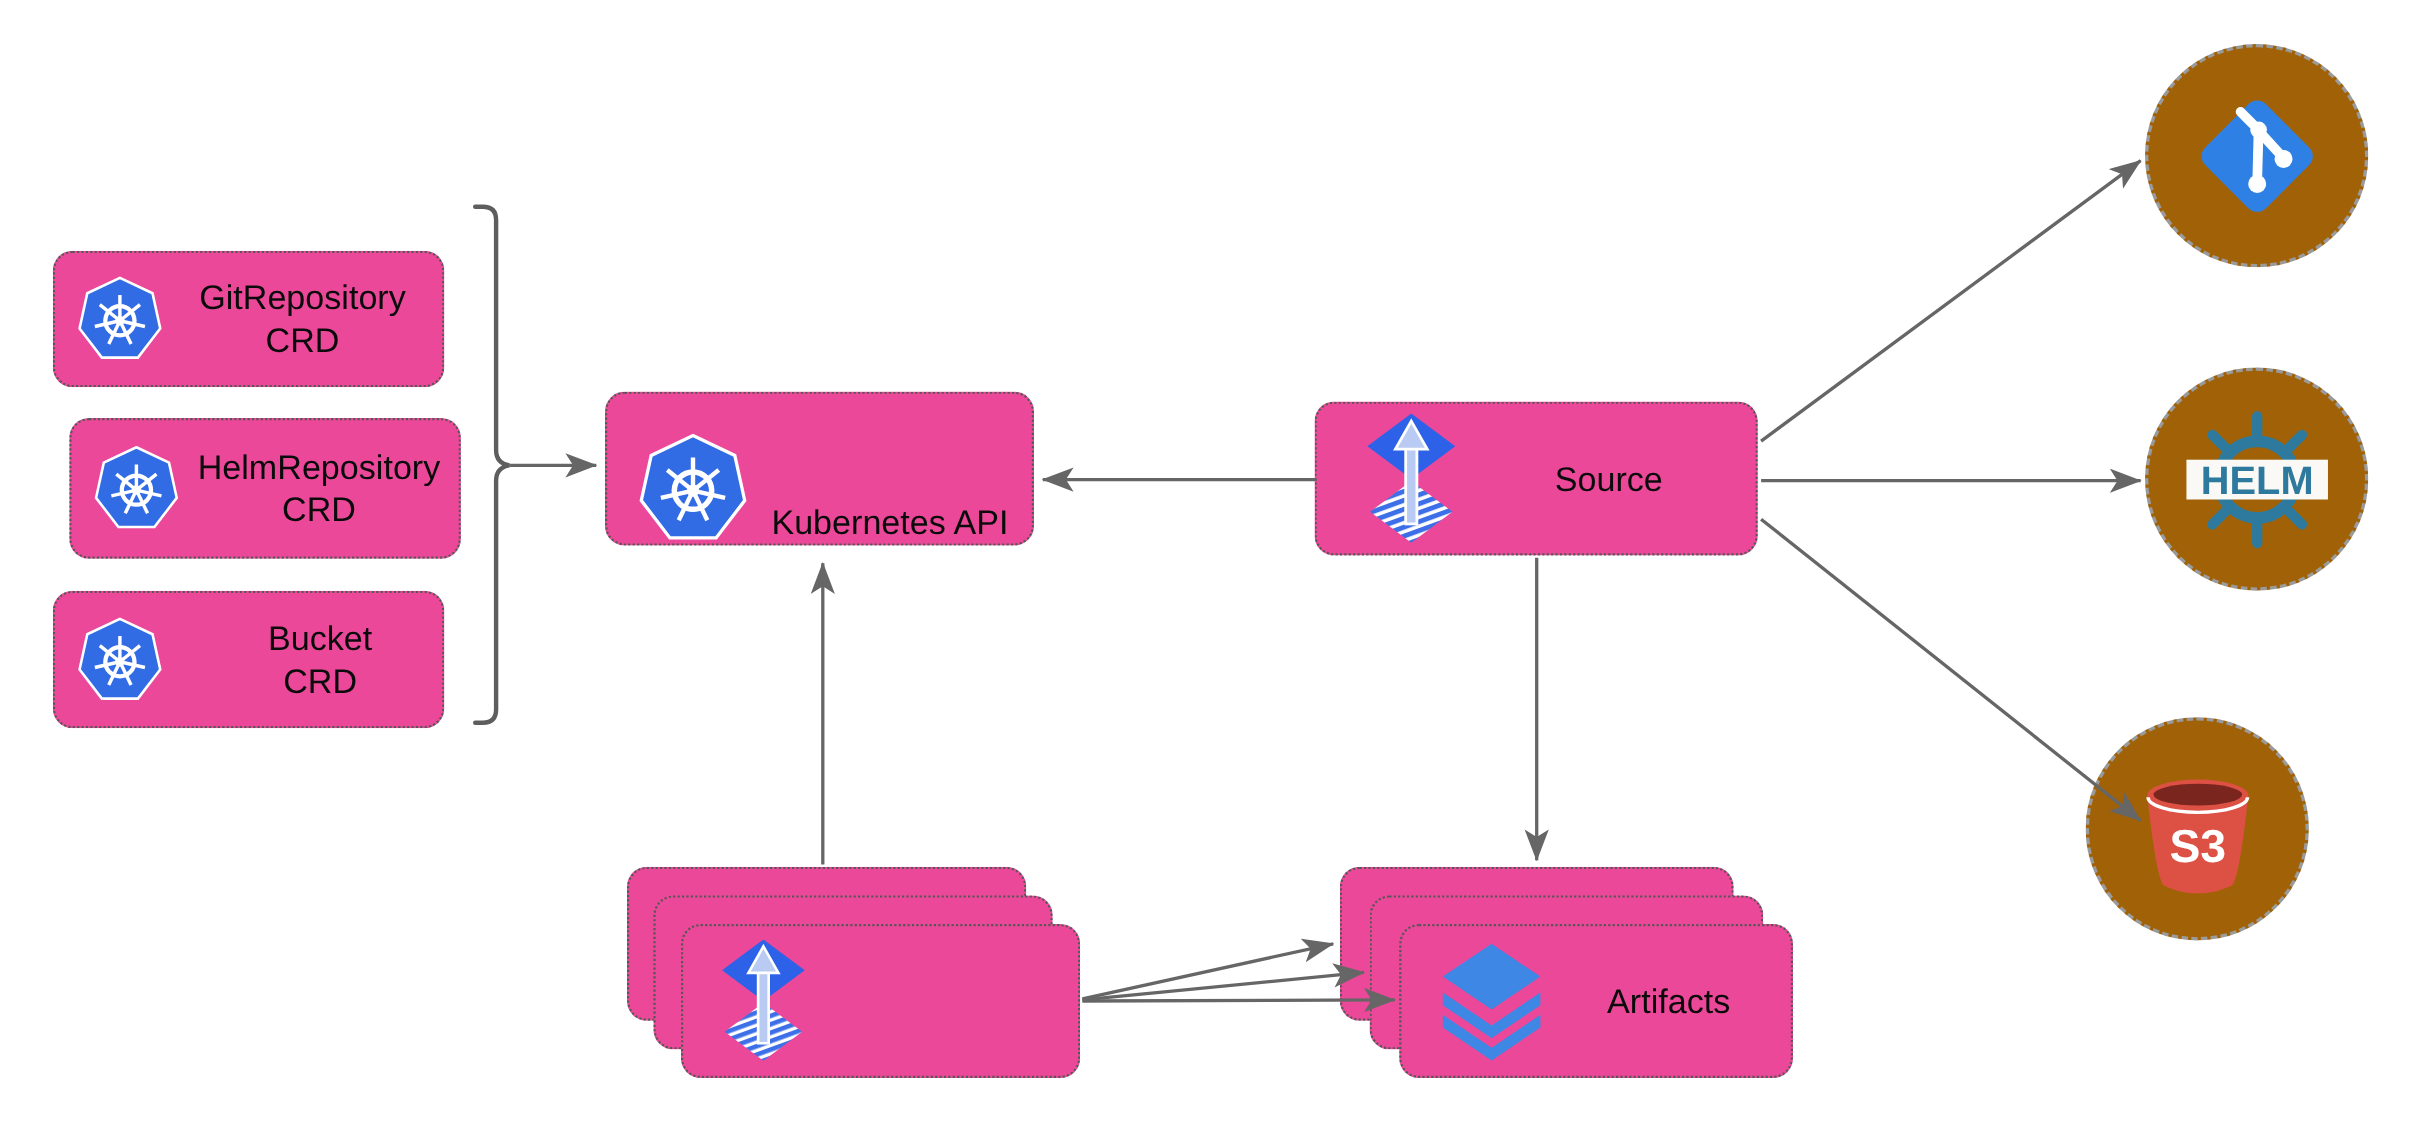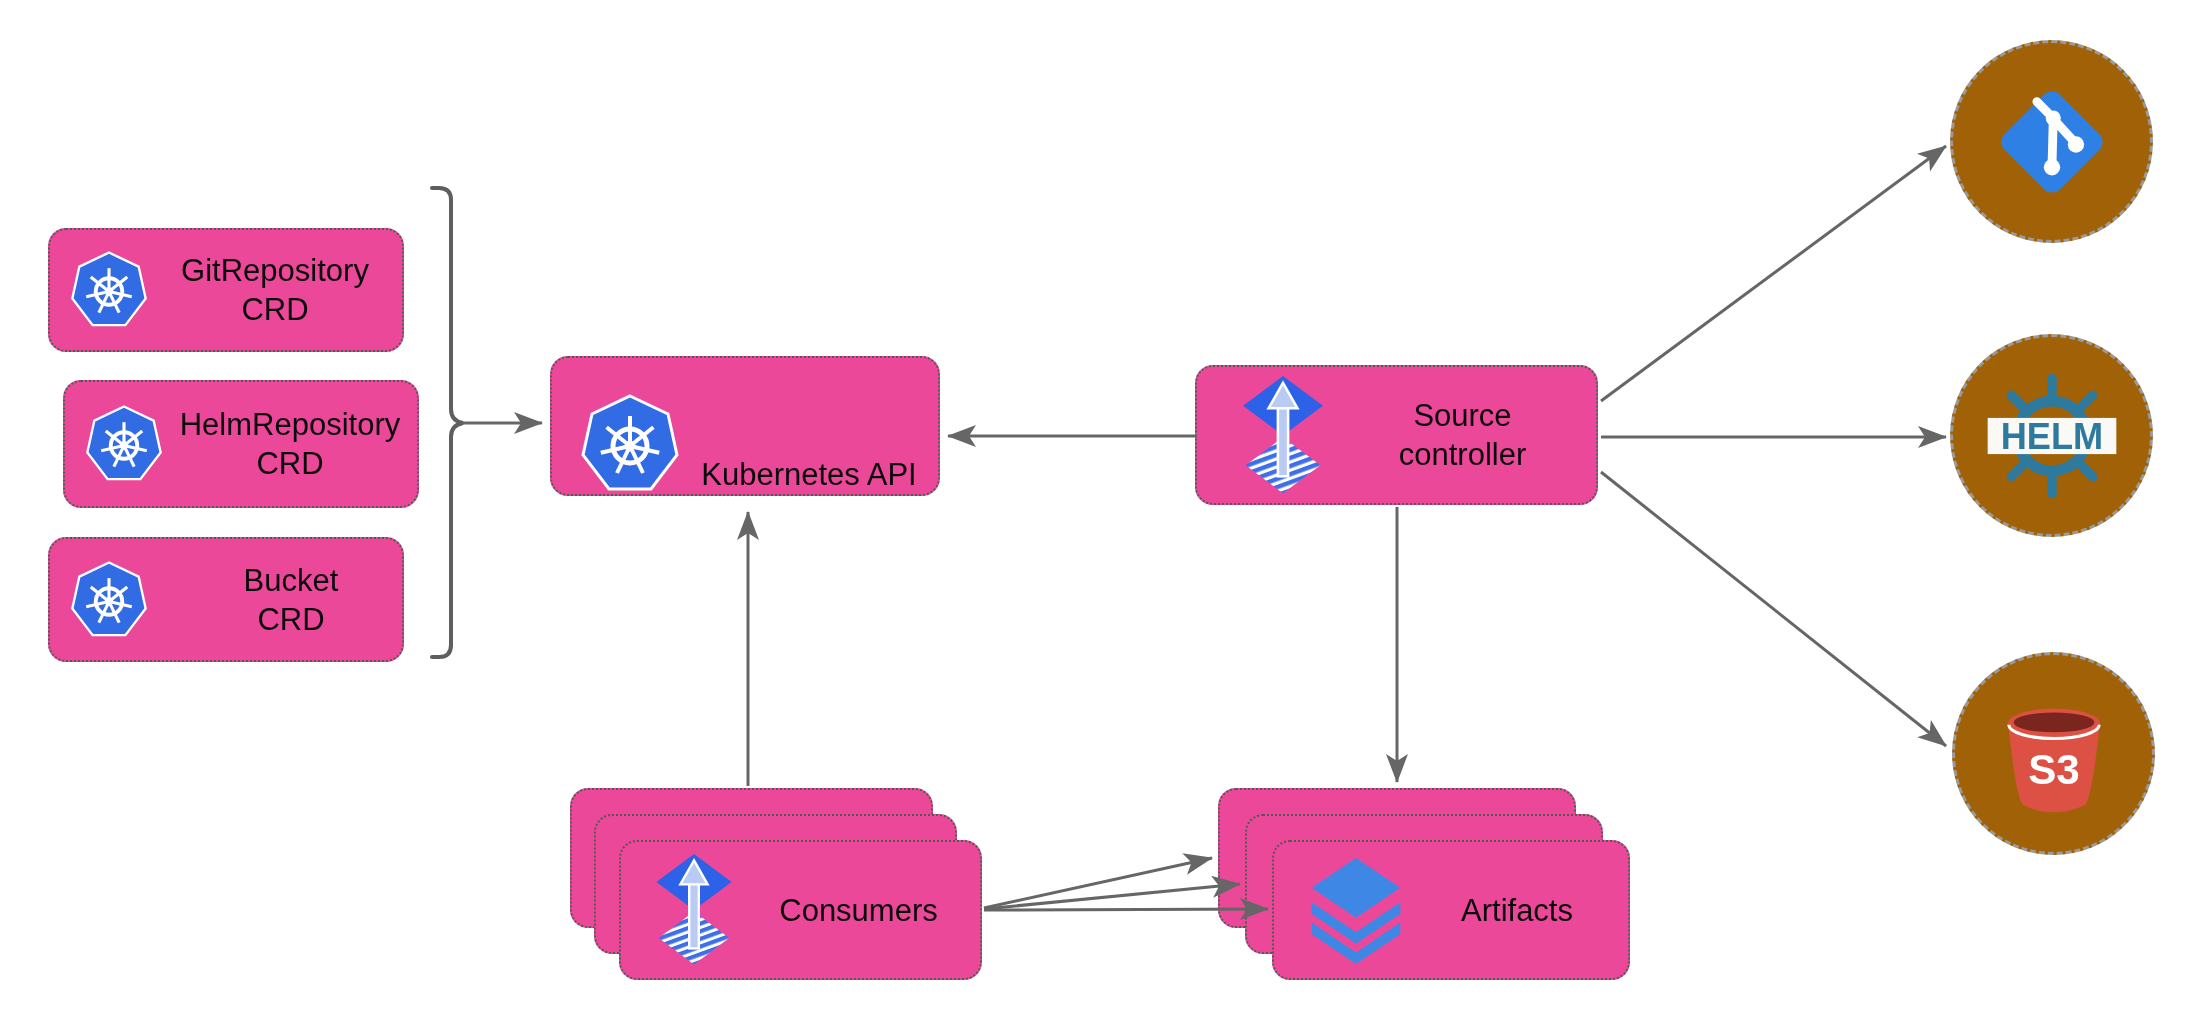--- a/index.html
+++ b/index.html
@@ -182,32 +182,30 @@
       </svg>
     <div class="lbl">Kubernetes API</div>
   </div>
 
   <div class="box" style="left:1195px; top:365px; width:403px; height:140px; padding-left:40px;">
     <svg class="icon" width="92" height="119">
         <use href="#sym-flux"></use>
       </svg>
     <div class="lbl">
       <span class="l1">Source</span>
-      <span class="l2">controller</span>
     </div>
   </div>
 
   <div class="stack" style="left:570px; top:788px; width:412px; height:192px;">
     <div class="box" style="left:0; top:0; width:363px; height:140px;"></div>
     <div class="box" style="left:24px; top:26px; width:363px; height:140px;"></div>
     <div class="box" style="left:49px; top:52px; width:363px; height:140px; padding-left:30px;">
       <svg class="icon" width="86" height="112">
           <use href="#sym-flux"></use>
         </svg>
-      <div class="lbl">Consumers</div>
     </div>
   </div>
 
   <div class="stack" style="left:1218px; top:788px; width:412px; height:192px;">
     <div class="box" style="left:0; top:0; width:358px; height:140px;"></div>
     <div class="box" style="left:27px; top:26px; width:358px; height:140px;"></div>
     <div class="box" style="left:54px; top:52px; width:358px; height:140px; padding-left:32px;">
       <svg class="icon" width="100" height="108">
           <use href="#sym-layers"></use>
         </svg>
@@ -221,21 +219,21 @@
       </svg>
   </div>
 
   <div class="circle-node" style="left:1950px; top:334px;">
     <svg width="134" height="134" viewBox="0 0 100 100">
       <use href="#sym-helm-wheel"></use>
       <text x="50" y="60" text-anchor="middle" font-size="27" font-weight="bold" fill="#2E7A9E" font-family="Liberation Sans, sans-serif">HELM</text>
     </svg>
   </div>
 
-  <div class="circle-node" style="left:1952px; top:652px;">
+  <div class="circle-node" style="left:1896px; top:652px;">
     <svg width="124" height="124" viewBox="0 0 100 100">
       <use href="#sym-s3"></use>
       <text x="50" y="74" text-anchor="middle" font-size="34" font-weight="bold" fill="#ffffff" font-family="Liberation Sans, sans-serif">S3</text>
     </svg>
   </div>
 
   <svg class="overlay" viewBox="0 0 2196 1030">
     <defs>
       <marker id="arrowhead" markerUnits="userSpaceOnUse" markerWidth="32" markerHeight="24" refX="28" refY="11" orient="auto">
         <polygon points="0,0 29,11 0,22 7,11" fill="#666666"></polygon>

